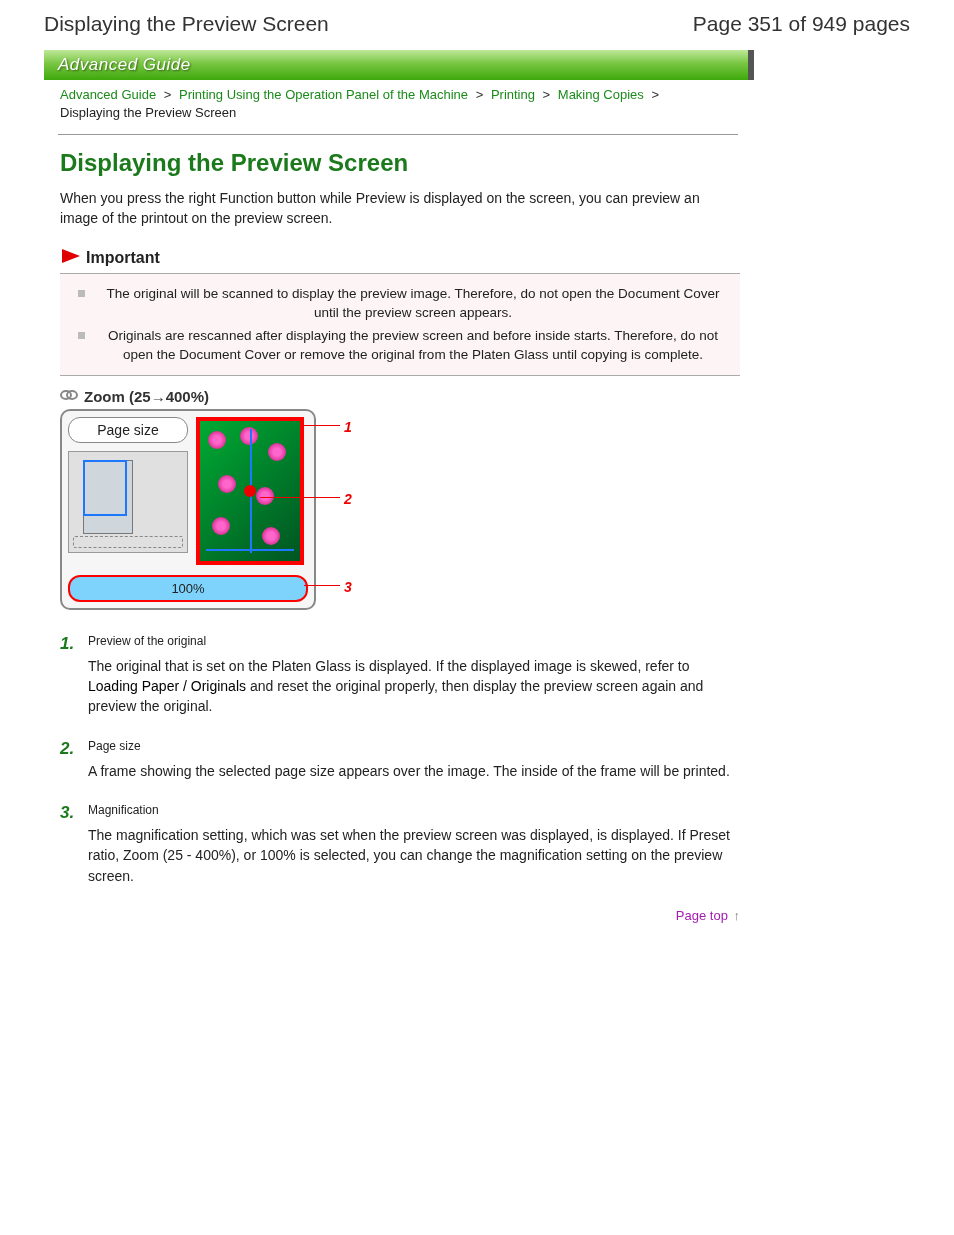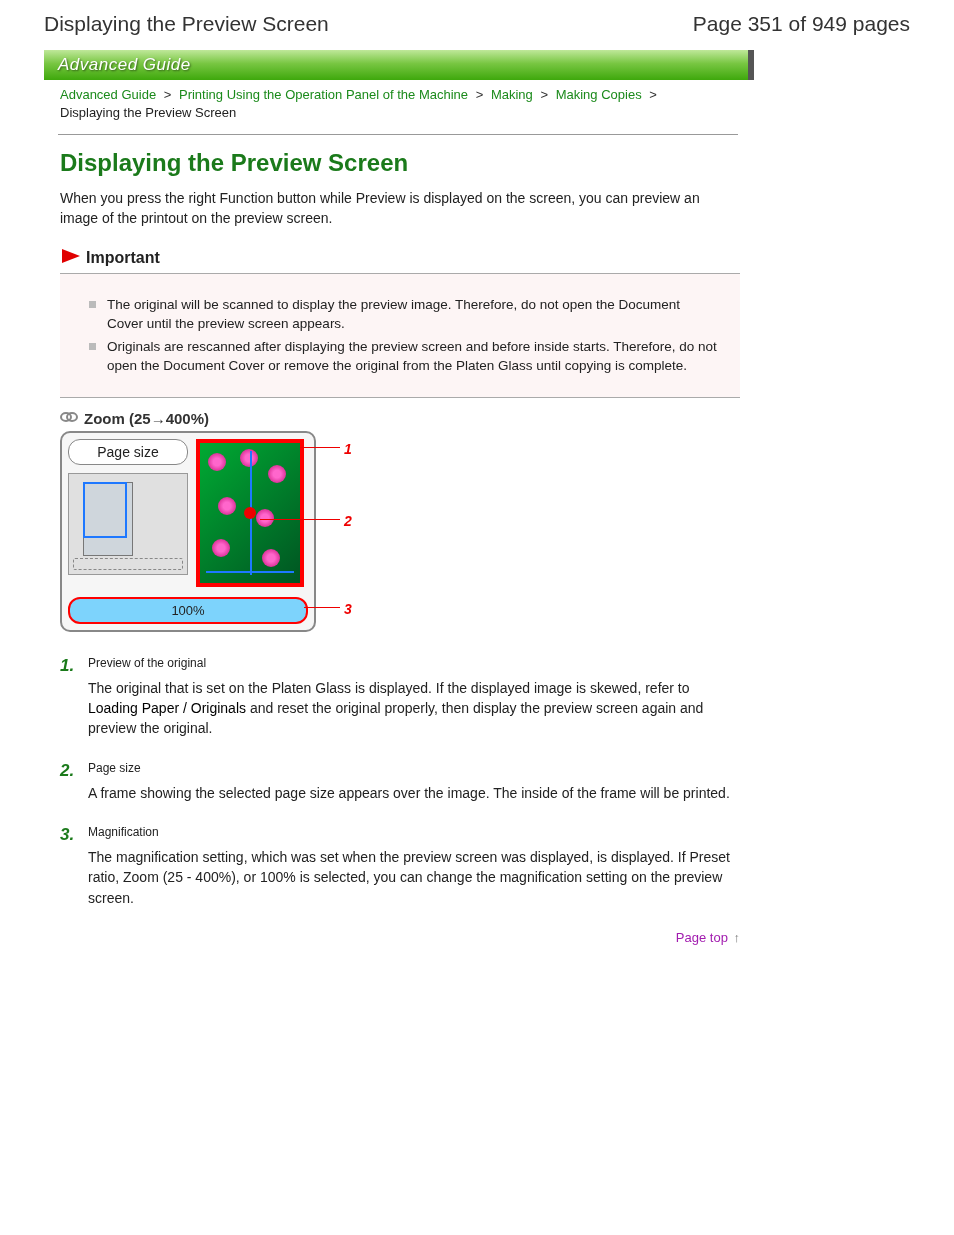--- a/index.html
+++ b/index.html
@@ -69,21 +69,21 @@
     font-size: 16px;
     margin-bottom: 4px;
   }
   .important-box {
     background: #fdf5f5;
     border-top: 1px solid #aaa;
     border-bottom: 1px solid #aaa;
     padding: 6px 6px 6px 14px;
     font-size: 13.5px;
   }
-  .important-box ul { list-style: none; margin: 15px; padding: 0; }
+  .important-box ul { list-style: none; margin: 4px; padding: 0; text-align: center; }
   .important-box li { position: relative; padding-left: 18px; line-height: 1.45; margin: 3px 0; }
   .important-box li::before {
     content: "";
     position: absolute;
     left: 0; top: 6px;
     width: 7px; height: 7px;
     background: #bbb;
   }
   .screenshot {
     margin: 8px 0 24px 0;
@@ -193,21 +193,21 @@
     <div class="pager">Page 351 of 949 pages</div>
   </div>
 
   <div class="guide-header">Advanced Guide</div>
 
   <div class="breadcrumb">
     <a href="#">Advanced Guide</a>
     <span class="sep">&gt;</span>
     <a href="#">Printing Using the Operation Panel of the Machine</a>
     <span class="sep">&gt;</span>
-    <a href="#">Making</a>
+    <a href="#">Printing</a>
     <span class="sep">&gt;</span>
     <a href="#">Making Copies</a>
     <span class="sep">&gt;</span>
     <span class="cur">Displaying the Preview Screen</span>
   </div>
 
   <div class="hr"></div>
 
   <div class="content">
     <h1 class="page-heading">Displaying the Preview Screen</h1>

